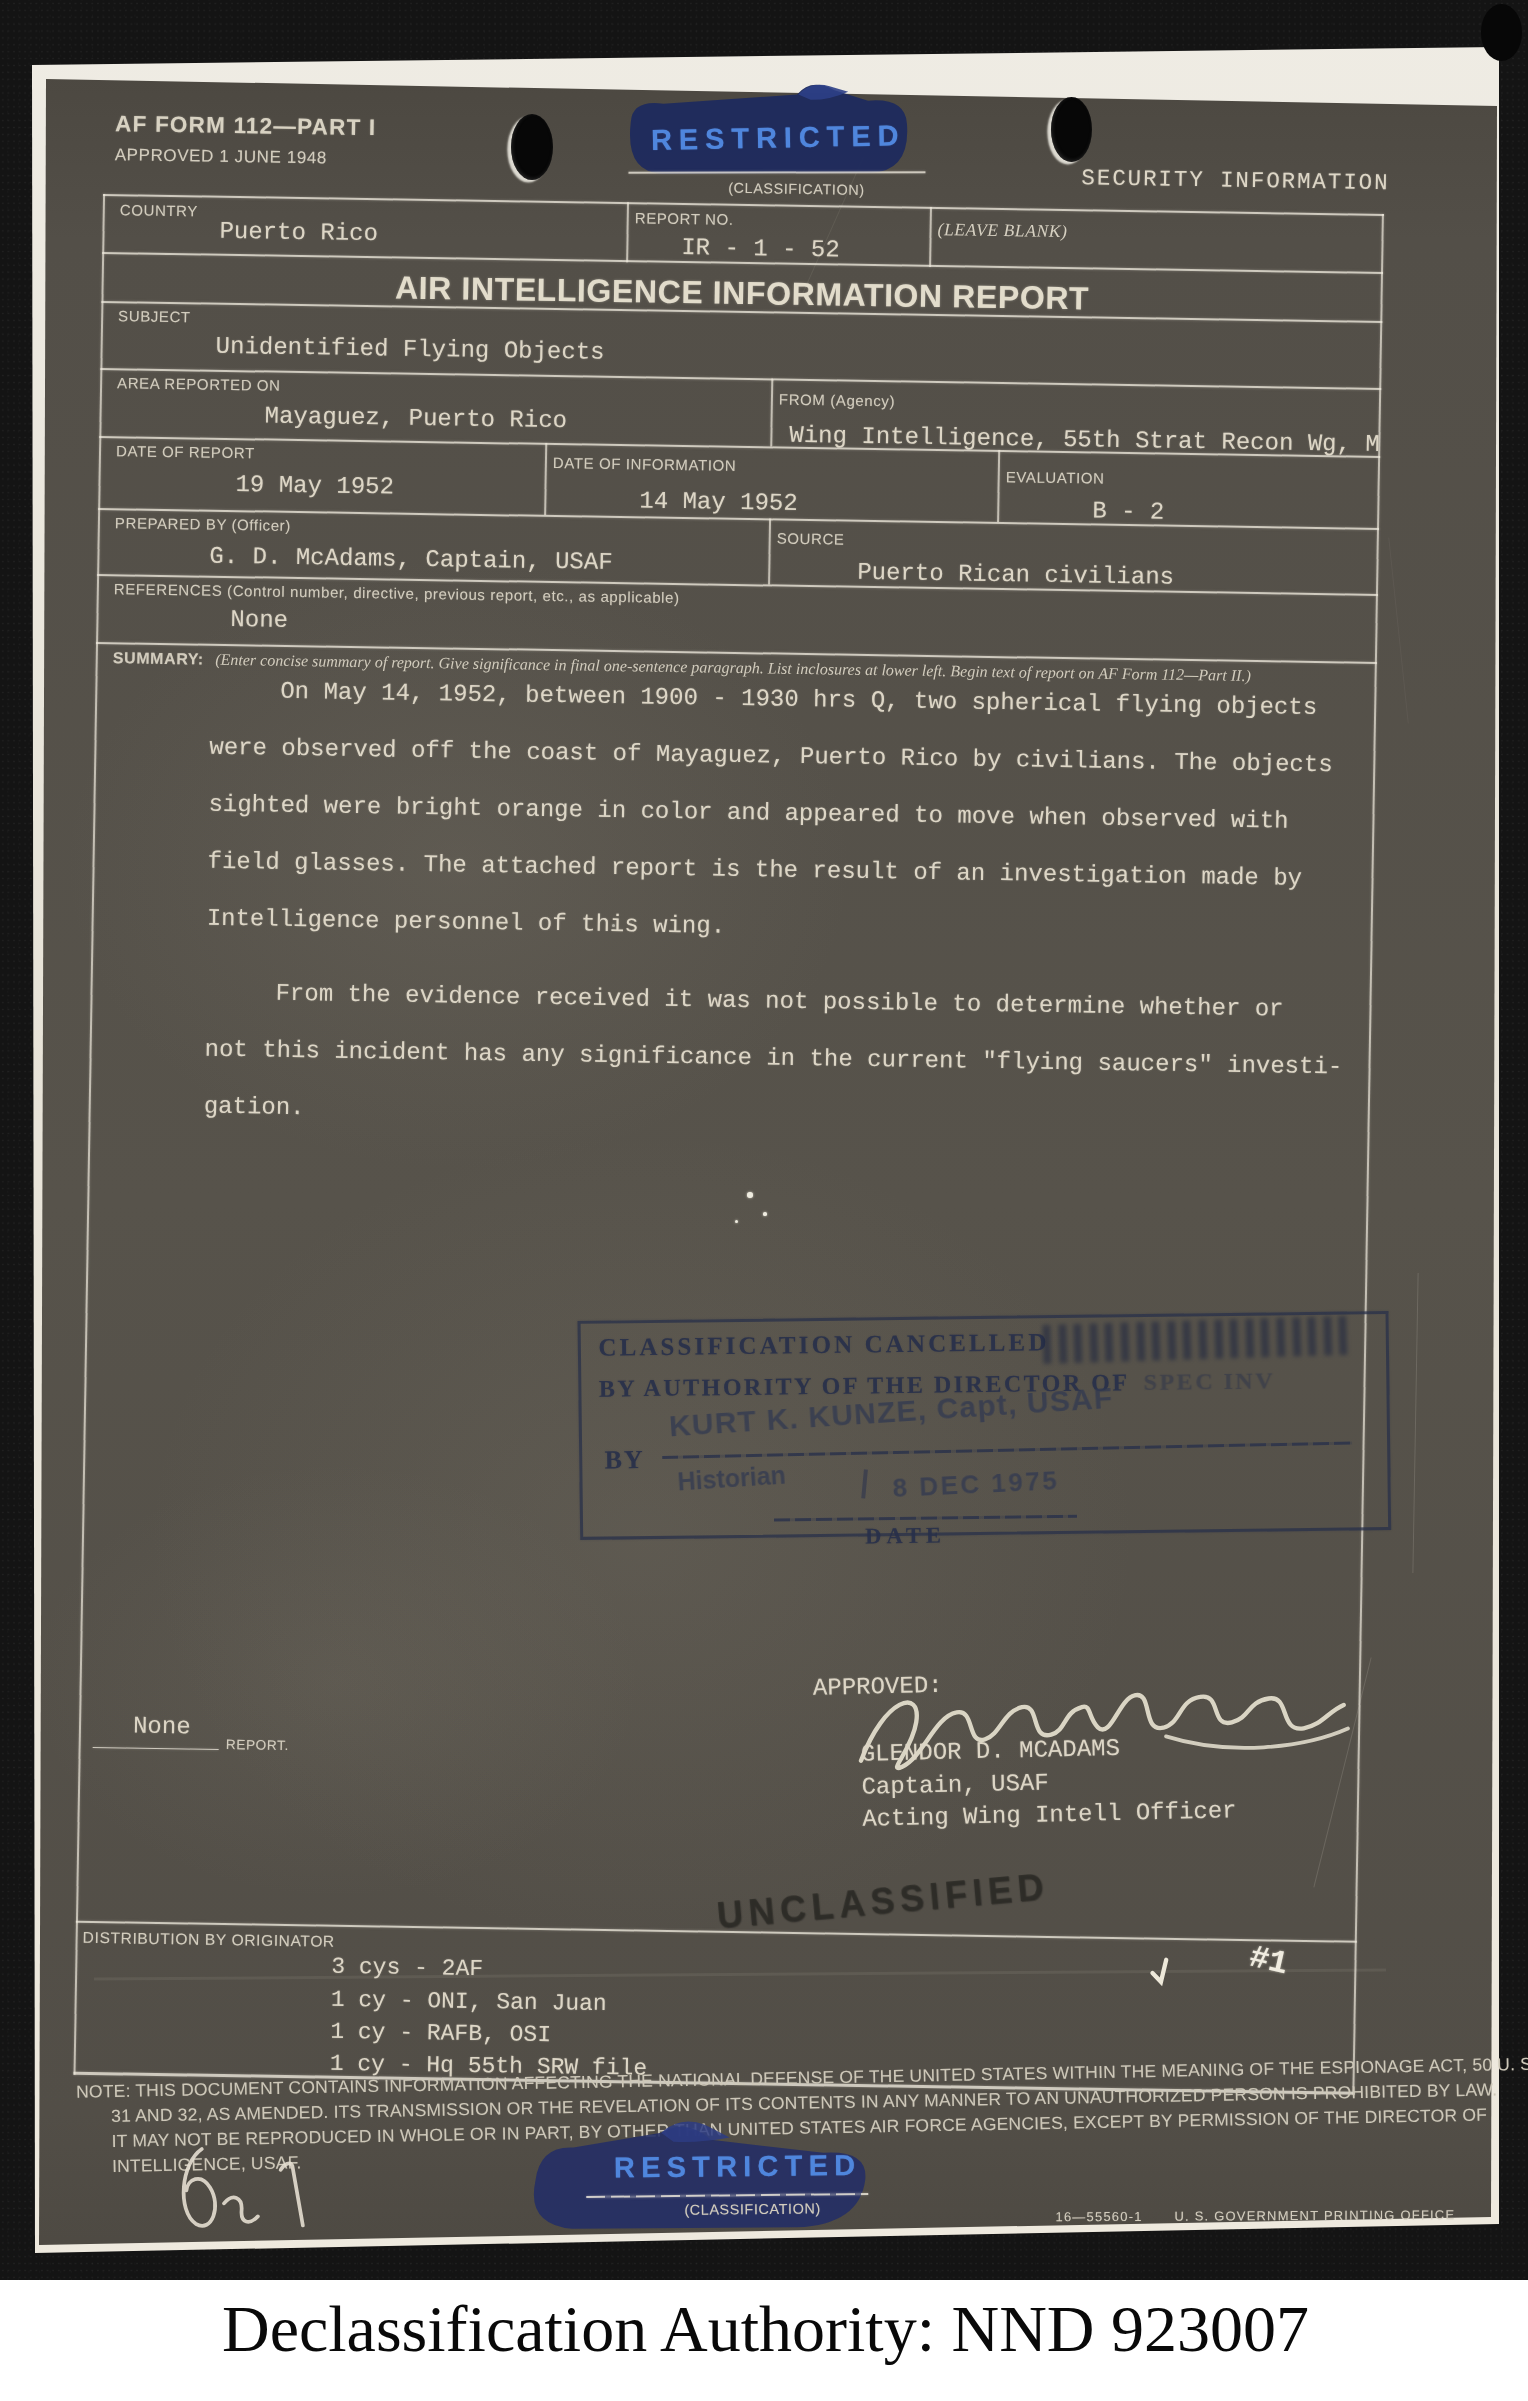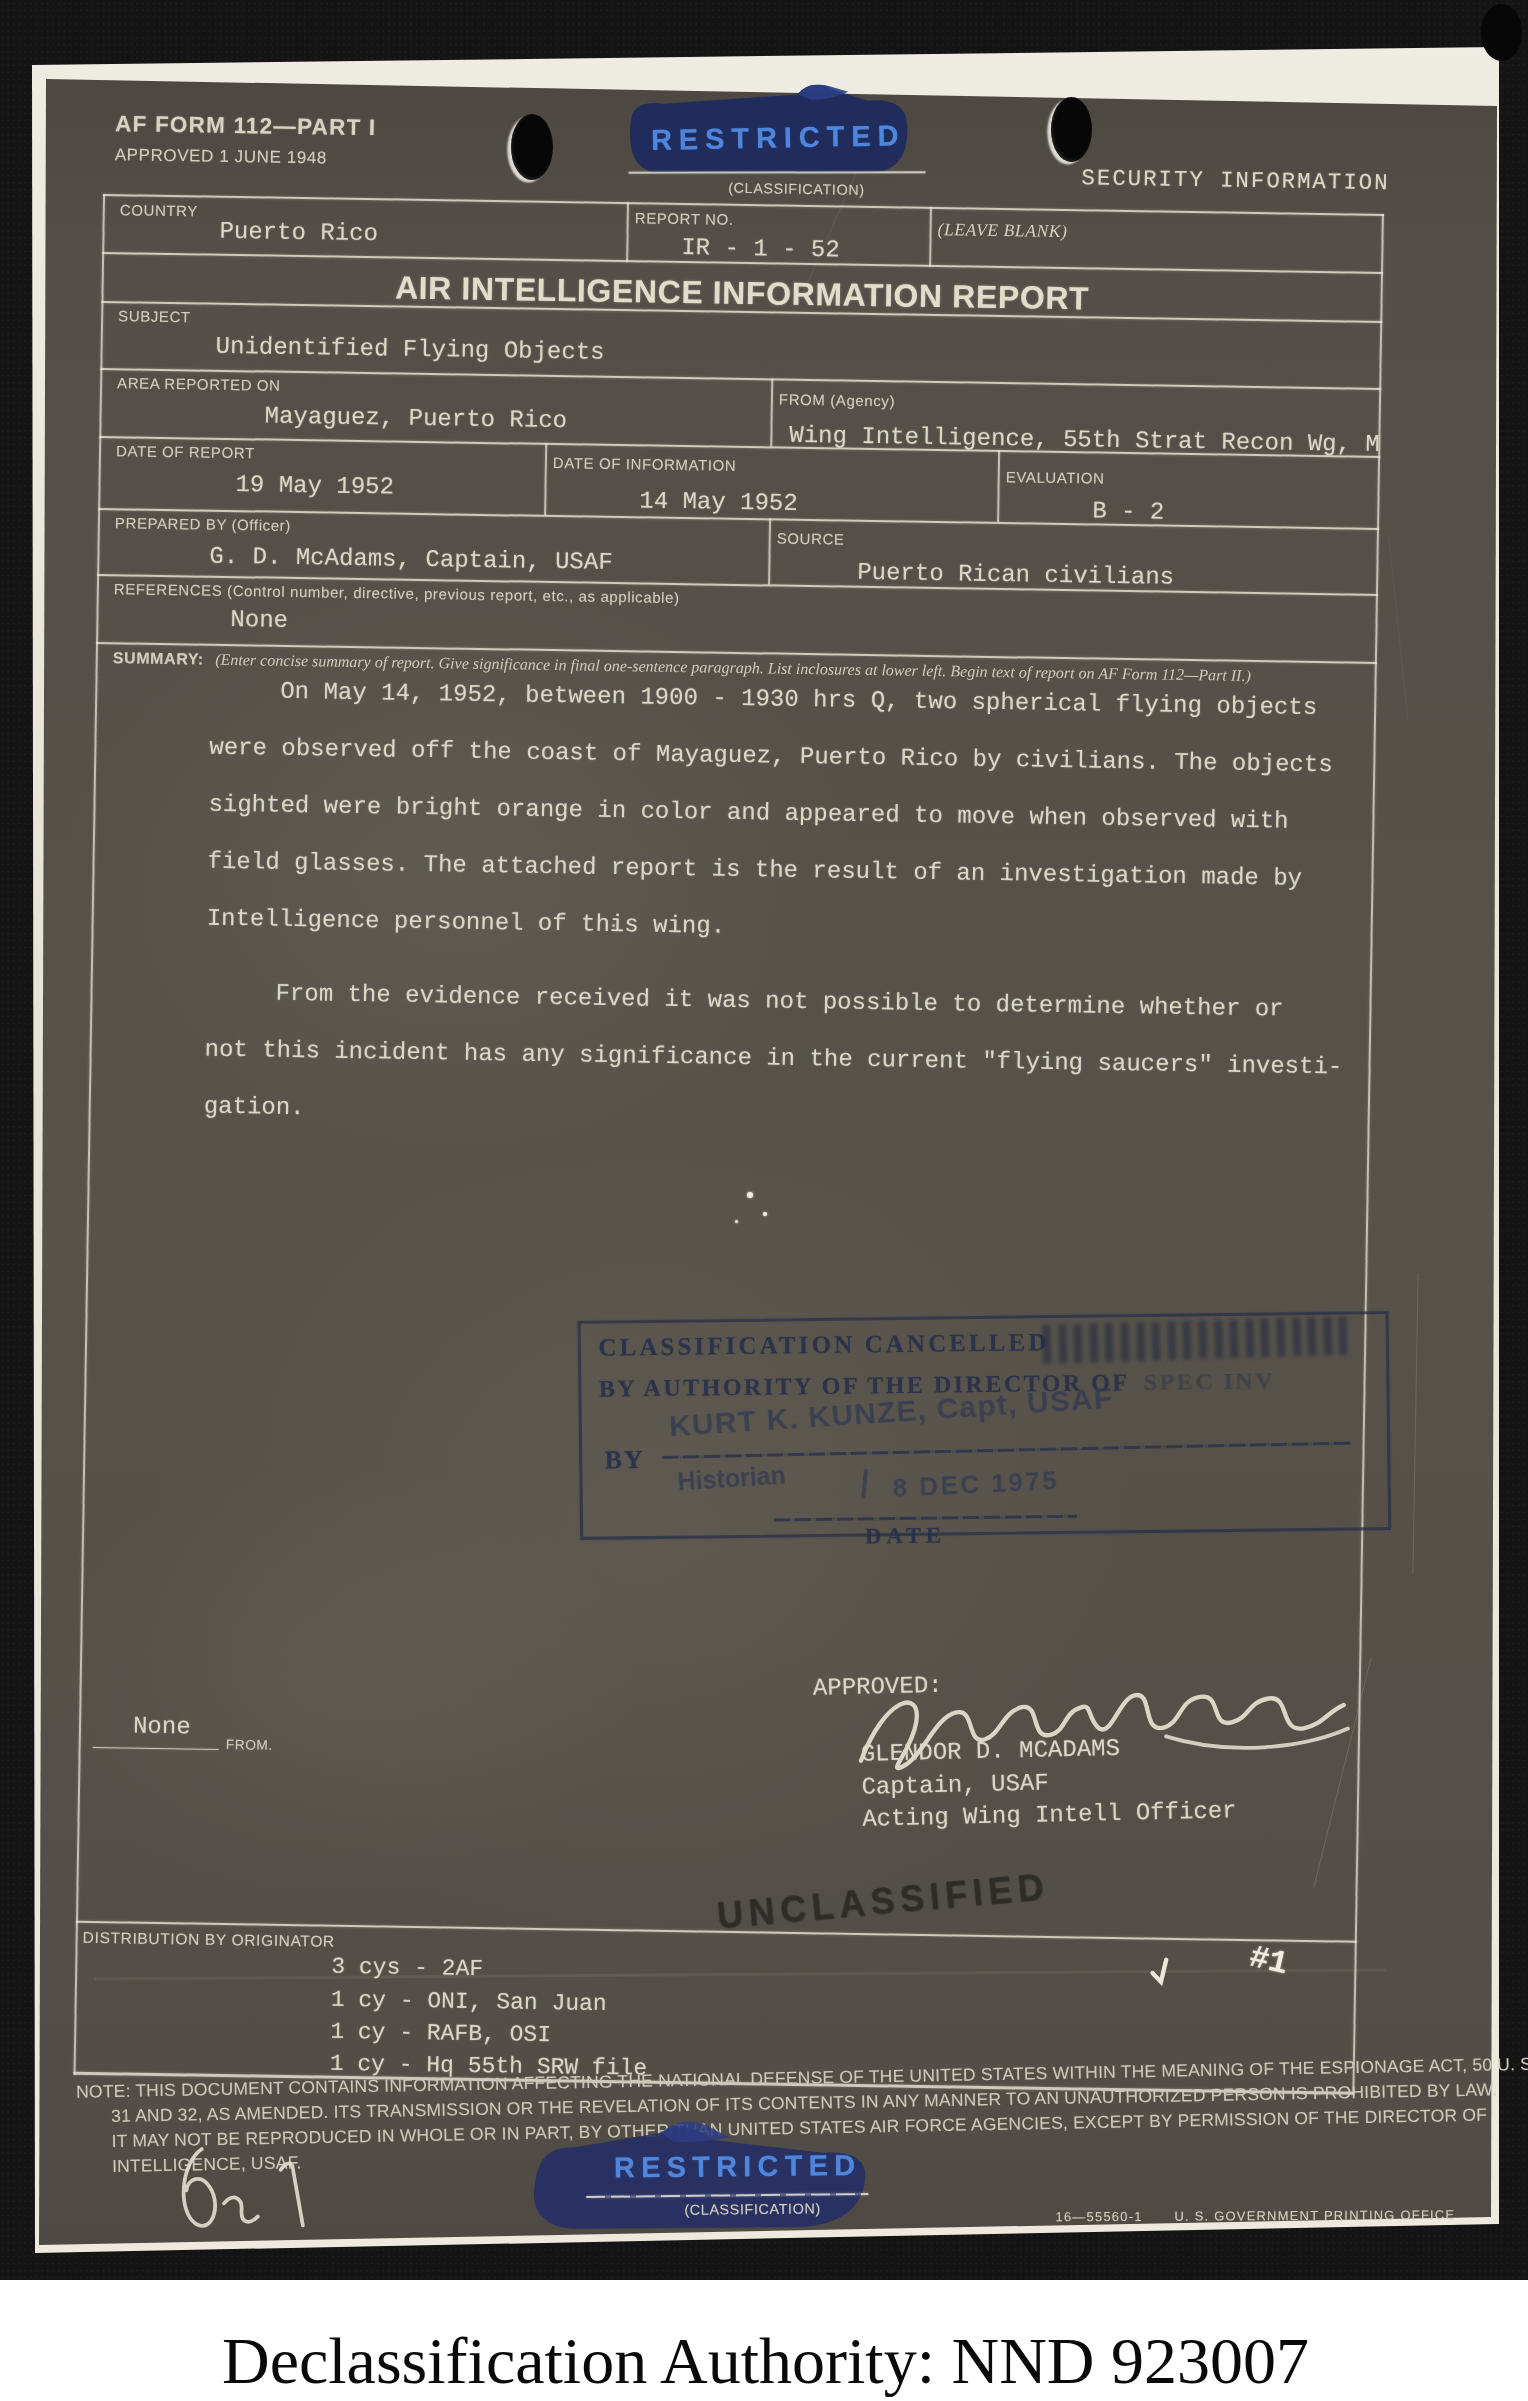--- a/index.html
+++ b/index.html
@@ -168,21 +168,21 @@
       <div class="dkline" style="left:80px;top:130px;width:690px;transform:rotate(-0.5deg);"></div>
       <div class="t cancel-hand" style="left:95px;top:142px;font-size:25px;transform:rotate(-3deg);">Historian</div>
       <div style="position:absolute;left:280px;top:149px;width:3.7px;height:29px;background:rgba(45,52,76,0.6);transform:rotate(6deg);filter:blur(0.6px);"></div>
       <div class="t cancel-hand" style="left:310px;top:150px;font-size:26px;letter-spacing:2.5px;transform:rotate(-2deg);">8 DEC 1975</div>
       <div class="dkline" style="left:191px;top:197px;width:303px;"></div>
       <div class="t cancel-ink" style="left:282px;top:203px;font-size:22.5px;font-weight:bold;letter-spacing:5px;">DATE</div>
     </div>
 
     <div class="t mono" style="left:157px;top:1712px;font-size:24px;">None</div>
     <div class="hl" style="left:117px;top:1747px;width:126px;height:1.2px;"></div>
-    <div class="t lbl" style="left:250px;top:1735px;font-size:13.7px;">FROM.</div>
+    <div class="t lbl" style="left:250px;top:1735px;font-size:13.7px;">REPORT.</div>
 
     <div style="position:absolute;left:830px;top:1648px;width:562px;height:175px;transform:rotate(-2.2deg);">
       <div class="t mono" style="left:8.7px;top:5px;font-size:24px;">APPROVED:</div>
       <svg style="position:absolute;left:36px;top:11.2px;" width="512" height="106" viewBox="0 0 820 170">
         <path d="M30,130 C70,30 130,15 120,70 C112,115 70,152 96,141 C130,126 150,62 185,56 C215,50 200,110 230,100 C255,92 260,56 290,50 C320,44 302,104 336,95 C361,88 356,60 386,52 C401,47 396,70 411,85 C431,105 446,40 471,35 C501,28 481,95 516,88 C546,80 541,45 576,40 C611,34 591,90 626,82 C656,75 651,50 686,45 C721,40 701,100 741,94 C771,89 781,68 806,58" fill="none" stroke="#e9e3d2" stroke-width="7" stroke-linecap="round" opacity="0.9"></path>
         <path d="M520,102 C620,136 740,126 812,96" fill="none" stroke="#e9e3d2" stroke-width="6" stroke-linecap="round" opacity="0.85"></path>
       </svg>
       <div class="t mono" style="left:55px;top:72px;font-size:24px;">GLENDOR D. MCADAMS</div>
       <div class="t mono" style="left:55px;top:105px;font-size:24px;">Captain, USAF</div>
       <div class="t mono" style="left:55px;top:137px;font-size:24px;">Acting Wing Intell Officer</div>
@@ -227,16 +227,16 @@
       <div class="t lbl" style="left:116px;top:81px;font-size:14.4px;">(CLASSIFICATION)</div>
     </div>
 
     <div style="position:absolute;left:1087px;top:2190px;transform:rotate(-1.2deg);">
       <span class="lbl" style="font-size:13px;letter-spacing:1.2px;">16—55560-1</span>
       <span class="lbl" style="font-size:13px;letter-spacing:1.2px;margin-left:29px;">U. S. GOVERNMENT PRINTING OFFICE</span>
     </div>
   </div>
 
   <div class="caption-strip">
-    <div class="t caption" style="left:222px;top:11.2px;margin-top:32px;">Declassification Authority: NND 923007</div>
+    <div class="t caption" style="left:222px;top:11.2px;">Declassification Authority: NND 923007</div>
   </div>
 </div>
 
 
 </body></html>

